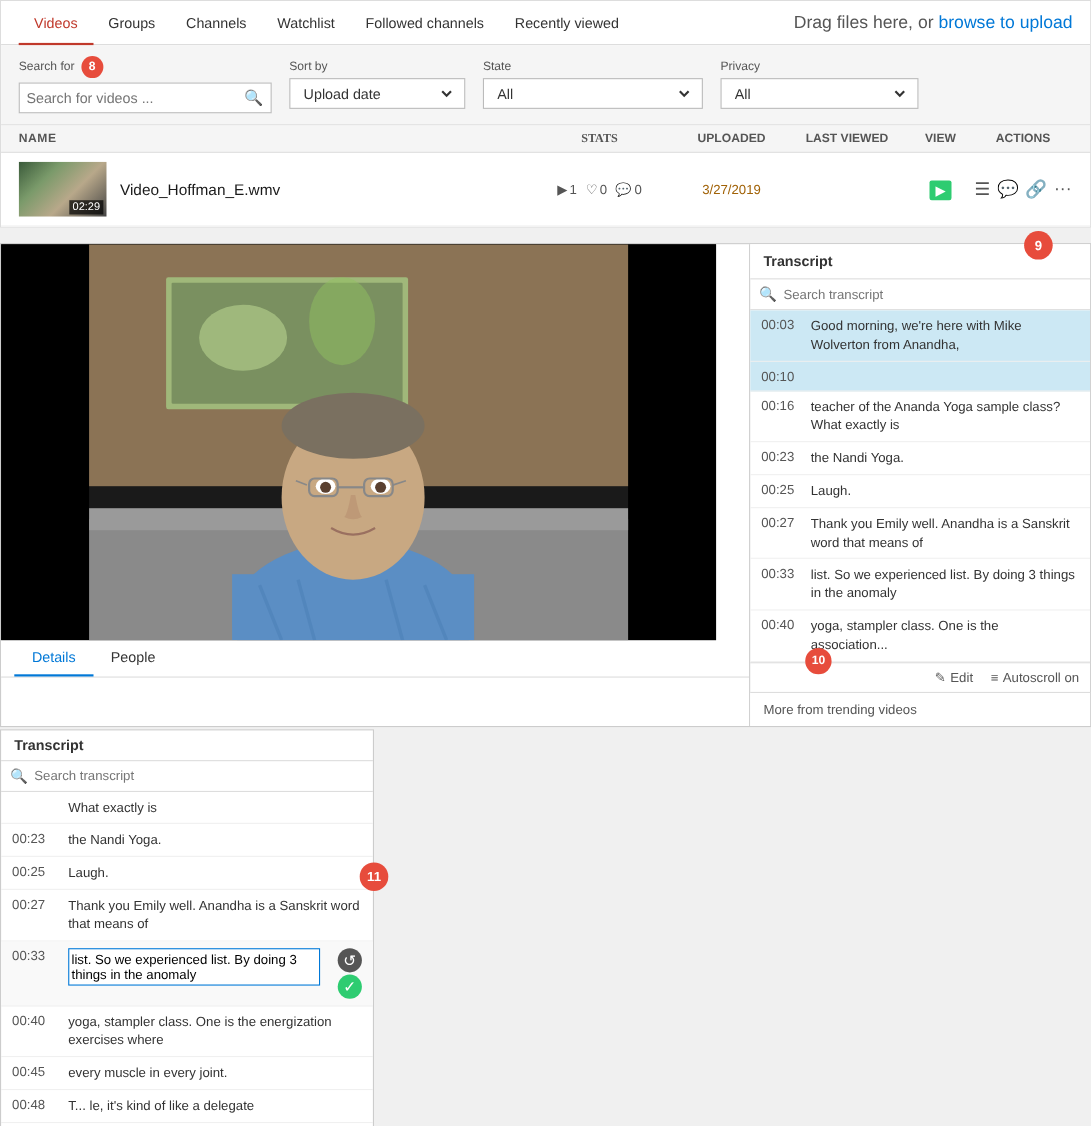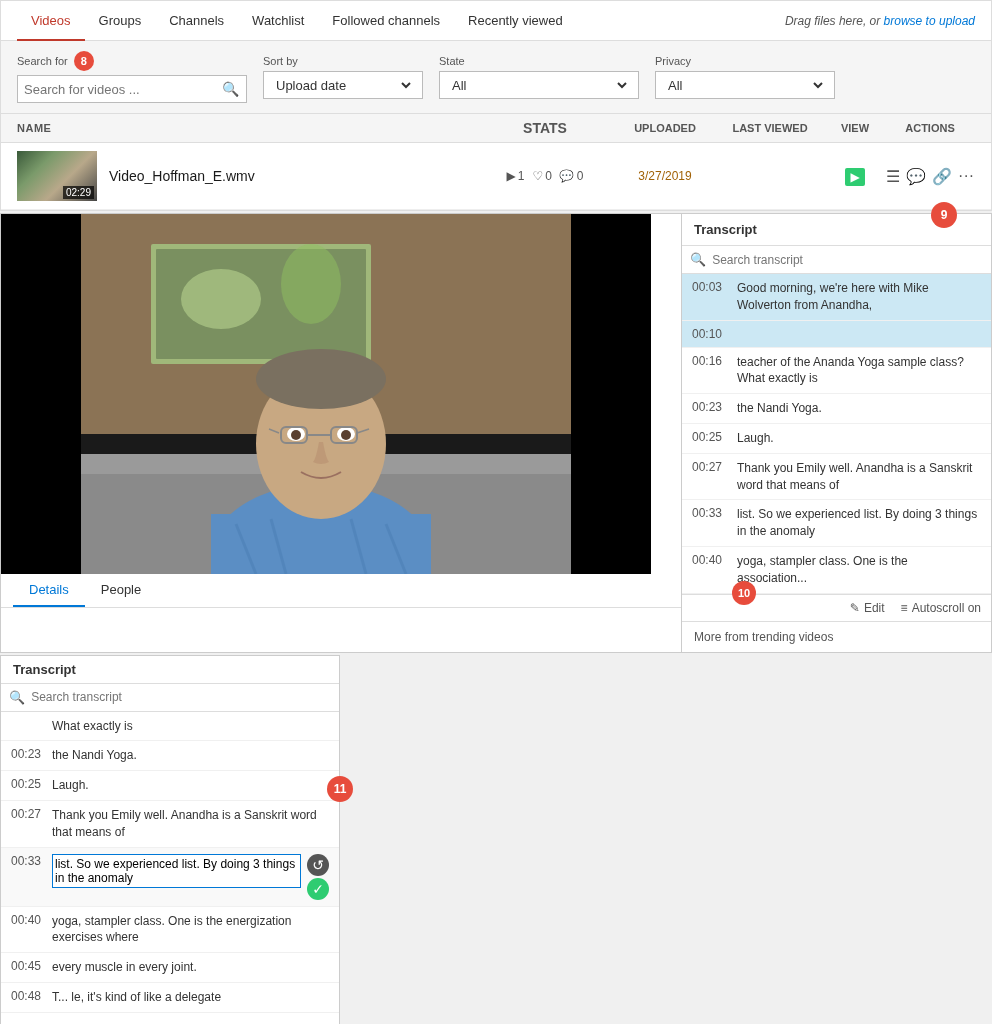--- a/index.html
+++ b/index.html
@@ -2,37 +2,37 @@
 <html><head>
   <meta charset="utf-8">
   <style>
     * { box-sizing: border-box; margin: 0; padding: 0; }
     body { font-family: 'Segoe UI', Arial, sans-serif; font-size: 13px; background: #f0f0f0; width: 992px; min-height: 1024px; overflow-x: hidden; }
 
     
     .top-nav { background: #fff; border-bottom: 1px solid #ddd; padding: 0 16px; display: flex; align-items: center; height: 40px; }
     .top-nav .nav-item { padding: 0 14px; height: 40px; line-height: 40px; font-size: 13px; color: #333; cursor: pointer; position: relative; }
     .top-nav .nav-item.active { color: #c0392b; border-bottom: 2px solid #c0392b; font-weight: 500; }
-    .top-nav .drag-info { margin-left: auto; font-size: 12px; color: #555; font-style: italic; }
+    .top-nav .drag-info { margin-left: auto; font-size: 16px; color: #555; }
     .drag-info a { color: #0078d7; text-decoration: none; }
 
     
     .filter-bar { background: #f5f5f5; padding: 10px 16px; border-bottom: 1px solid #ddd; display: flex; align-items: center; gap: 16px; }
     .filter-group { display: flex; flex-direction: column; gap: 4px; }
     .filter-group label { font-size: 11px; color: #555; }
     .search-input-wrap { display: flex; align-items: center; border: 1px solid #bbb; background: #fff; padding: 0 6px; height: 28px; width: 230px; }
     .search-input-wrap input { border: none; outline: none; font-size: 13px; color: #999; width: 100%; background: transparent; }
     .search-input-wrap .search-icon-btn { color: #555; cursor: pointer; font-size: 14px; }
     .select-wrap { display: flex; align-items: center; border: 1px solid #bbb; background: #fff; padding: 0 8px; height: 28px; min-width: 160px; }
     .select-wrap select { border: none; outline: none; font-size: 13px; color: #333; background: transparent; width: 100%; cursor: pointer; }
 
     
     .video-list-header { background: #f5f5f5; padding: 6px 16px; display: flex; align-items: center; border-bottom: 1px solid #ddd; }
     .col-name { flex: 1; font-size: 11px; font-weight: 600; color: #555; text-transform: uppercase; letter-spacing: 0.5px; }
-    .col-stats { width: 140px; font-size: 14px; font-weight: 600; color: #555; text-transform: uppercase; text-align: center; }
+    .col-stats { width: 140px; font-size: 11px; font-weight: 600; color: #555; text-transform: uppercase; text-align: center; font-family: Liberation Serif, serif; }
     .col-uploaded { width: 100px; font-size: 11px; font-weight: 600; color: #555; text-transform: uppercase; text-align: center; }
     .col-lastviewed { width: 110px; font-size: 11px; font-weight: 600; color: #555; text-transform: uppercase; text-align: center; }
     .col-view { width: 60px; font-size: 11px; font-weight: 600; color: #555; text-transform: uppercase; text-align: center; }
     .col-actions { width: 90px; font-size: 11px; font-weight: 600; color: #555; text-transform: uppercase; text-align: center; }
 
     
     .video-row { background: #fff; padding: 8px 16px; display: flex; align-items: center; border-bottom: 1px solid #eee; }
     .video-thumb-placeholder { width: 80px; height: 50px; background: linear-gradient(135deg, #444 0%, #888 50%, #222 100%); position: relative; flex-shrink: 0; margin-right: 12px; overflow: hidden; }
     .video-duration { position: absolute; bottom: 2px; right: 3px; background: rgba(0,0,0,0.7); color: #fff; font-size: 10px; padding: 1px 3px; }
     .video-name { flex: 1; font-size: 14px; color: #1a1a1a; }
@@ -60,35 +60,35 @@
     .transcript-text { font-size: 12px; color: #333; line-height: 1.4; }
     .transcript-footer { padding: 6px 10px; border-top: 1px solid #ddd; display: flex; align-items: center; gap: 16px; font-size: 12px; color: #555; }
     .transcript-footer-btn { display: flex; align-items: center; gap: 4px; cursor: pointer; color: #555; }
 
     
     .more-trending { padding: 8px 12px; font-size: 12px; color: #555; border-top: 1px solid #ddd; background: #fff; }
     .bt-header { padding: 6px 12px; font-size: 13px; font-weight: 600; color: #333; border-bottom: 1px solid #ddd; }
     .bt-search { padding: 6px 8px; border-bottom: 1px solid #ddd; display: flex; align-items: center; gap: 6px; }
     .bt-search input { border: none; outline: none; font-size: 12px; color: #999; width: 100%; }
     .bt-list { overflow-y: auto; height: 360px; }
-    .bt-item { display: flex; padding: 6px 10px; gap: 6px; border-bottom: 1px solid #f0f0f0; }
+    .bt-item { display: flex; padding: 6px 10px; gap: 16px; border-bottom: 1px solid #f0f0f0; }
     .bt-item.editing { background: #f9f9f9; }
     .bt-time { font-size: 12px; color: #555; min-width: 35px; flex-shrink: 0; }
     .bt-text { font-size: 12px; color: #333; line-height: 1.4; flex: 1; }
     .bt-text textarea { width: 100%; font-size: 12px; border: 1px solid #0078d7; outline: none; resize: none; font-family: inherit; padding: 2px; }
     .bt-actions { display: flex; flex-direction: column; gap: 2px; }
     .bt-action-btn { width: 22px; height: 22px; border-radius: 50%; display: flex; align-items: center; justify-content: center; font-size: 14px; cursor: pointer; border: none; }
     .bt-action-btn.reset { background: #555; color: #fff; }
     .bt-action-btn.confirm { background: #2ecc71; color: #fff; }
 
     
     .callout { background: #e74c3c; color: #fff; border-radius: 50%; width: 26px; height: 26px; font-size: 12px; font-weight: bold; display: inline-flex; align-items: center; justify-content: center; position: absolute; z-index: 10; }
 
     
-    .section-top { background: #fff; border: 1px solid #ddd; margin-bottom: 2px; }
+    .section-top { background: #fff; border: 1px solid #ddd; margin-bottom: 14px; }
     .section-middle { display: flex; border: 1px solid #ccc; background: #fff; }
     .section-bottom { display: flex; border: 1px solid #ccc; background: #fff; width: 340px; }
 
     
     .fake-person { width: 650px; height: 360px; background: #000; overflow: hidden; position: relative; }
 
     
     .transcript-list::-webkit-scrollbar { width: 6px; }
     .transcript-list::-webkit-scrollbar-track { background: #f0f0f0; }
     .transcript-list::-webkit-scrollbar-thumb { background: #bbb; border-radius: 3px; }

